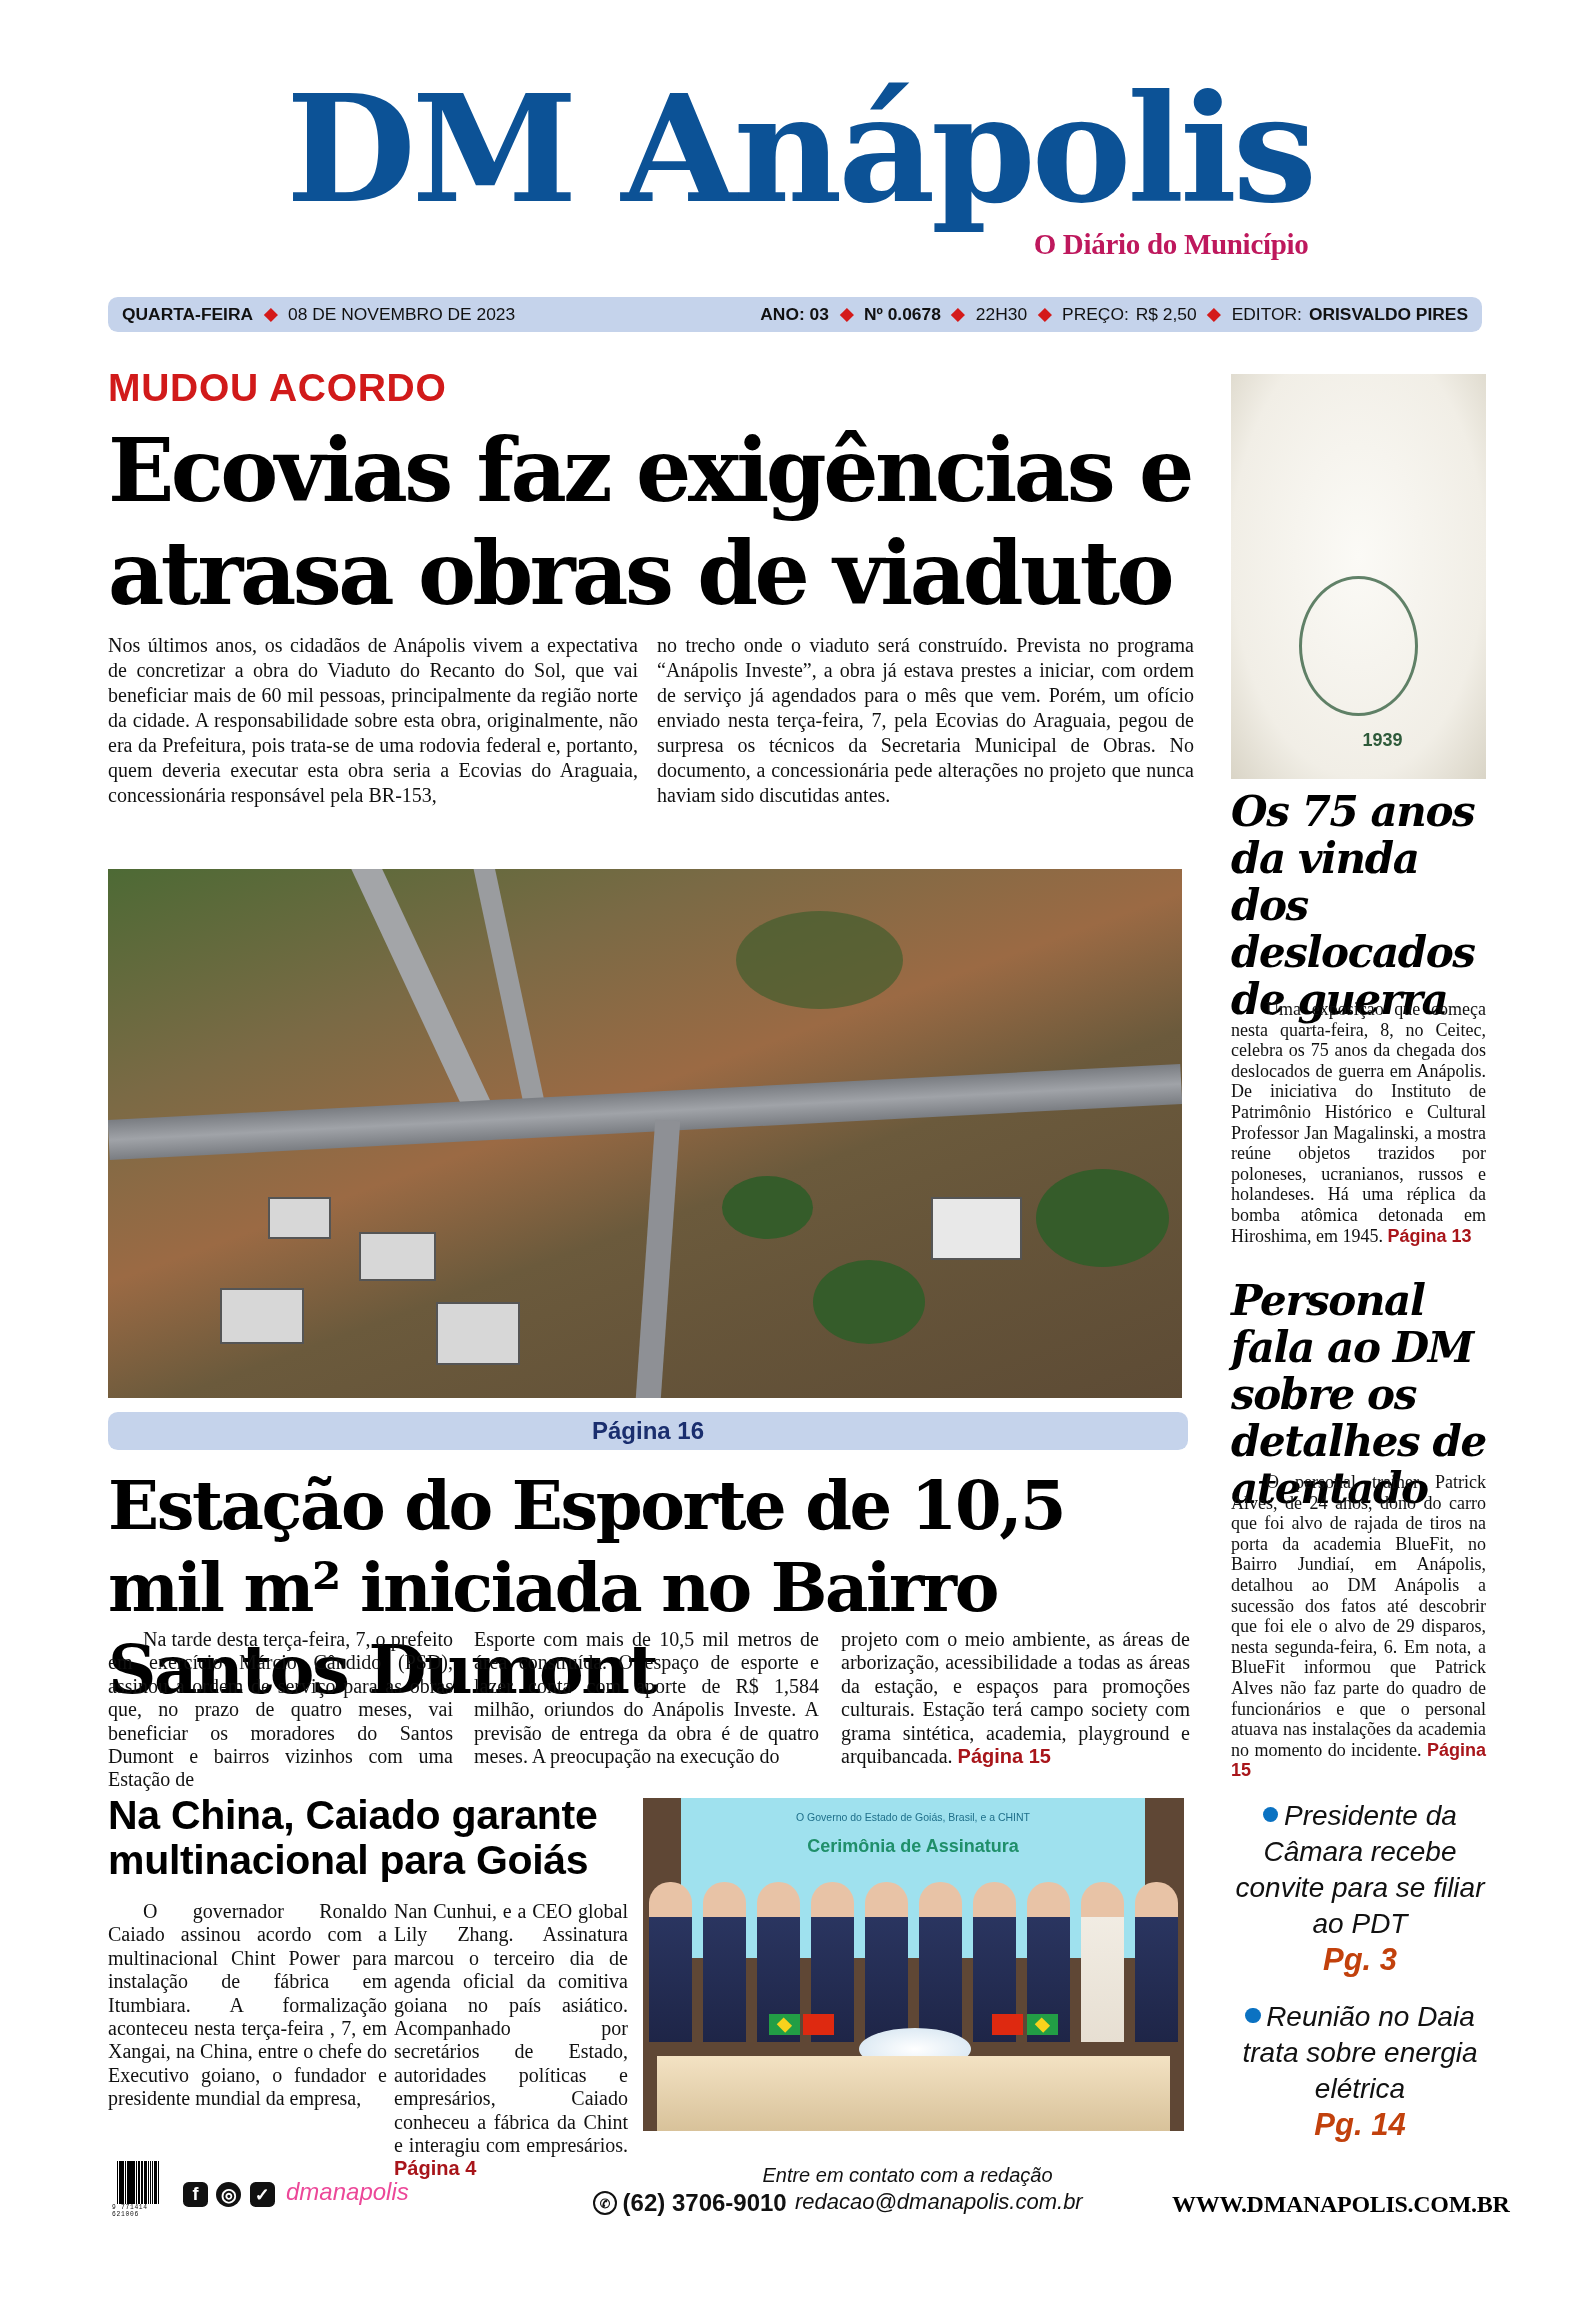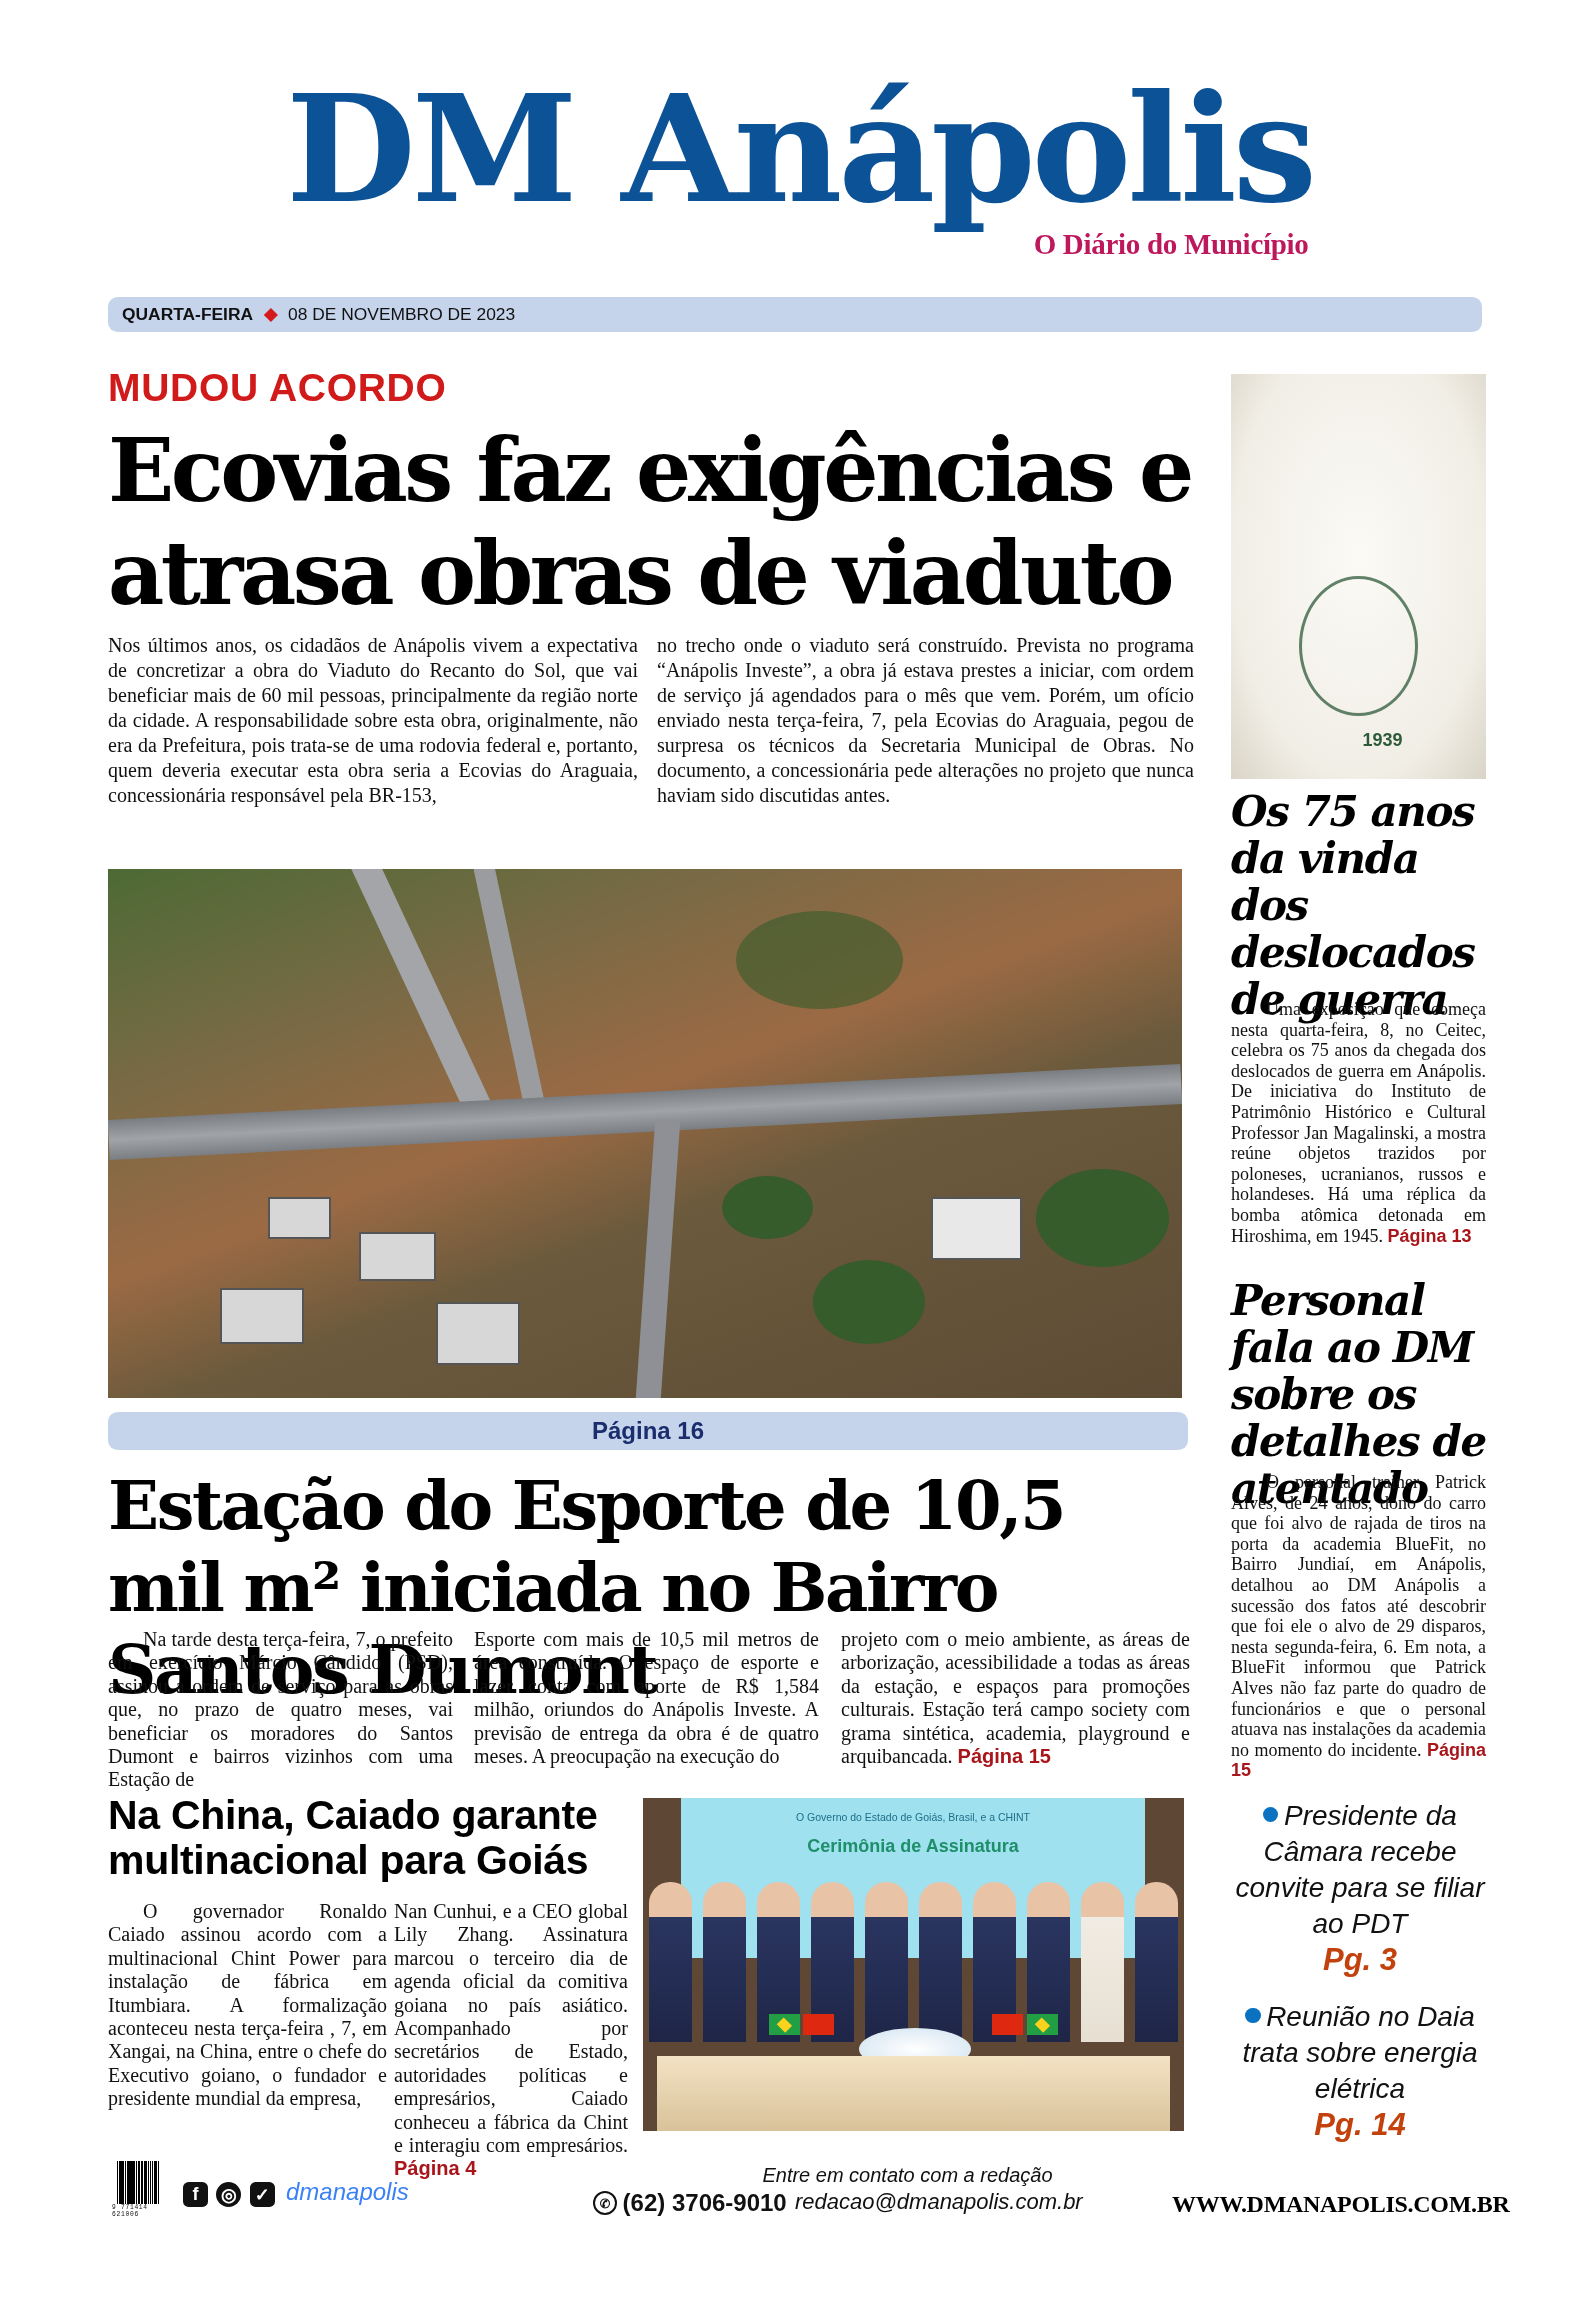--- a/index.html
+++ b/index.html
@@ -98,40 +98,53 @@
   .teaser .pg { display: block; font-weight: bold; font-style: italic; color: #c2410c; font-size: 31px; }
 
   
   .barcode { left: 117px; top: 2161px; width: 50px; height: 43px; display: flex; align-items: stretch; gap: 0.7px; }
   .barcode span { background: #000; }
   .barcode-num { left: 112px; top: 2204px; width: 63px; font-family: "Liberation Mono", monospace; font-size: 6.3px; letter-spacing: 0.7px; }
   .socials { left: 183px; top: 2182px; display: flex; gap: 8.4px; align-items: center; }
   .soc { width: 25px; height: 25px; background: #111; color: #fff; border-radius: 5.6px; display: flex; align-items: center; justify-content: center;
     font-family: "Liberation Sans", sans-serif; font-weight: bold; font-size: 18px; }
   .soc.round { border-radius: 50%; }
-  .handle { left: 286px; top: 2178px; font-family: "Liberation Sans", sans-serif; font-style: italic; font-size: 24px; color: #3b82f6; }
+  .handle { left: 286px; top: 2178px; font-family: "Liberation Sans", sans-serif; font-style: italic; font-size: 24px; color: #ec4899; }
   .contact-line { left: 698px; top: 2164px; width: 419px; text-align: center; font-family: "Liberation Sans", sans-serif; font-style: italic; font-size: 20px; color: #111; }
   .phone { left: 593px; top: 2189px; display: flex; align-items: center; gap: 5.6px; font-family: "Liberation Sans", sans-serif; font-weight: bold; font-size: 24px; color: #111; }
   .wa { width: 24px; height: 24px; border: 2.1px solid #111; border-radius: 50%; display: flex; align-items: center; justify-content: center; font-size: 12.6px; }
   .email { left: 795px; top: 2189px; font-family: "Liberation Sans", sans-serif; font-style: italic; font-size: 22px; color: #111; }
   .website { left: 1172px; top: 2191px; font-family: "Liberation Serif", serif; font-weight: bold; font-size: 24px; color: #000; letter-spacing: -0.3px; }
 </style>
 </head>
 <body>
 
 <div class="abs masthead">
   <div class="logo-title">DM Anápolis</div>
   <div class="logo-sub">O Diário do Município</div>
 </div>
 
 <div class="abs infobar">
   <div class="grp">
     <b>QUARTA-FEIRA</b>
     <span class="diamond"></span>
     <span>08 DE NOVEMBRO DE 2023</span>
+  </div>
+  <div class="grp">
+    <b>ANO: 03</b>
+    <span class="diamond"></span>
+    <b>Nº 0.0678</b>
+    <span class="diamond"></span>
+    <span>22H30</span>
+    <span class="diamond"></span>
+    <span>PREÇO:</span>
+    <span>R$ 2,50</span>
+    <span class="diamond"></span>
+    <span>EDITOR:</span>
+    <b>ORISVALDO PIRES</b>
   </div>
 </div>
 
 <div class="abs kicker">MUDOU ACORDO</div>
 <h1 class="abs lead-head">Ecovias faz exigências e atrasa obras de viaduto</h1>
 <p class="abs body-cols lead-col1">Nos últimos anos, os cidadãos de Anápolis vivem a expectativa de concretizar a obra do Viaduto do Recanto do Sol, que vai beneficiar mais de 60 mil pessoas, principalmente da região norte da cidade. A responsabilidade sobre esta obra, originalmente, não era da Prefeitura, pois trata-se de uma rodovia federal e, portanto, quem deveria executar esta obra seria a Ecovias do Araguaia, concessionária responsável pela BR-153,</p>
 <p class="abs body-cols lead-col2">no trecho onde o viaduto será construído. Prevista no programa “Anápolis Investe”, a obra já estava prestes a iniciar, com ordem de serviço já agendados para o mês que vem. Porém, um ofício enviado nesta terça-feira, 7, pela Ecovias do Araguaia, pegou de surpresa os técnicos da Secretaria Municipal de Obras. No documento, a concessionária pede alterações no projeto que nunca haviam sido discutidas antes.</p>
 
 <div class="abs photo-aerial" title="Vista aérea do trecho da BR-153 onde será construído o viaduto">
   <div class="road curve1"></div>

